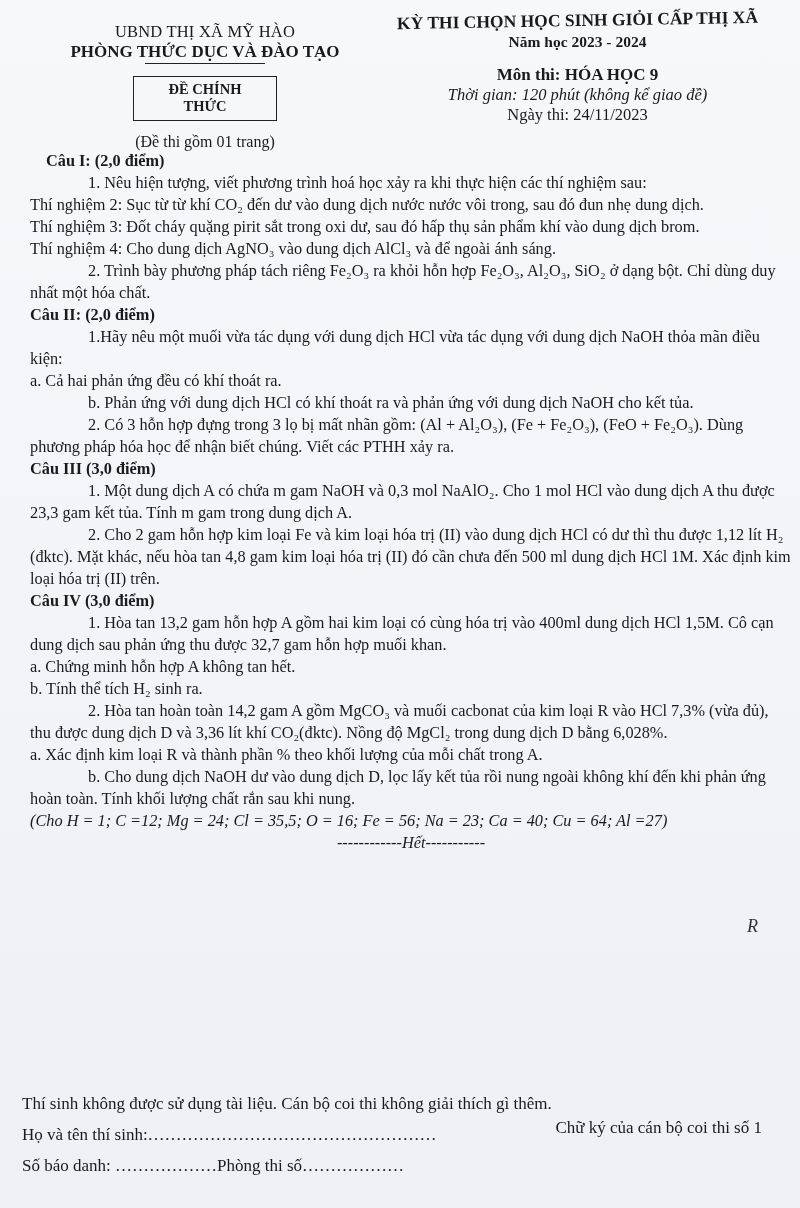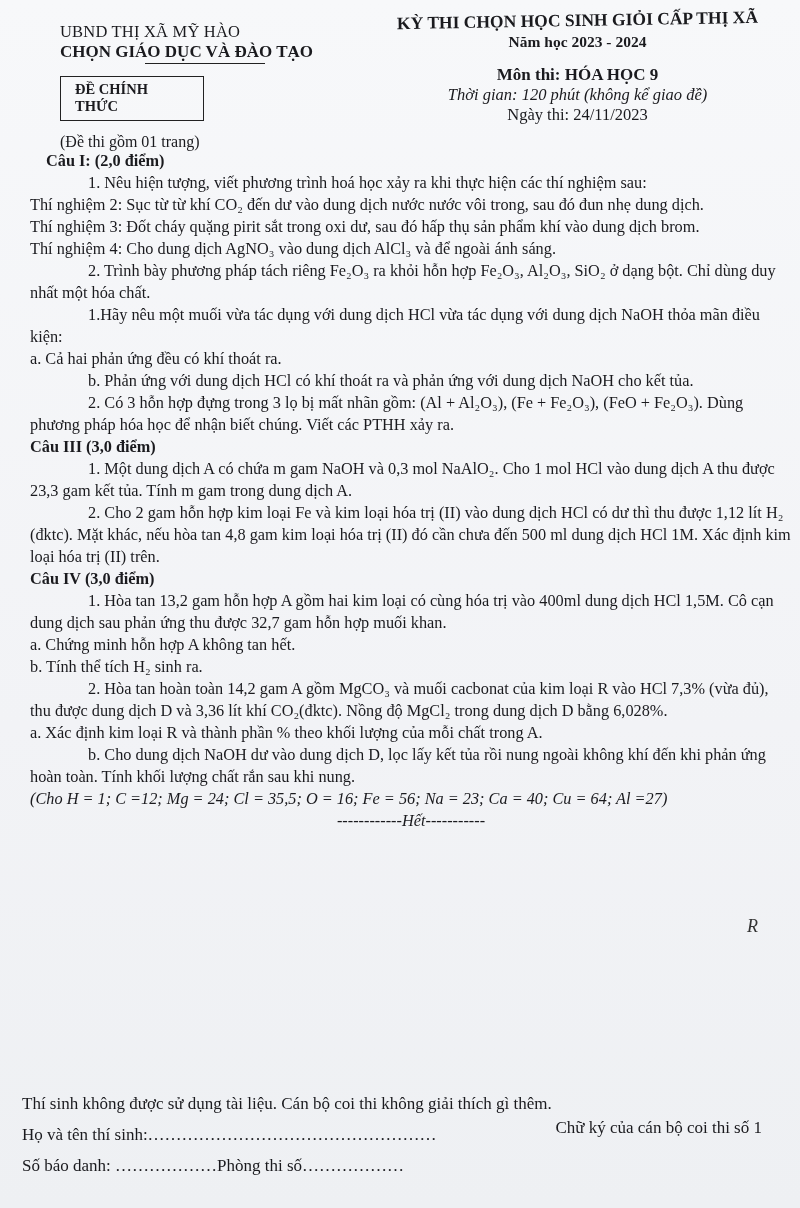--- a/index.html
+++ b/index.html
@@ -3,21 +3,21 @@
   <meta charset="utf-8">
   <style>
     html, body { margin: 0; padding: 0; }
     body {
       width: 800px; height: 1208px; overflow: hidden;
       background: #f4f5f8;
       font-family: "Liberation Serif", "DejaVu Serif", serif;
       color: #1a1a1e;
     }
     .page { position: relative; width: 800px; height: 1208px; background: linear-gradient(180deg,#f7f8fa 0%,#f2f3f6 60%,#eef0f3 100%); }
-    .hdr-left { position: absolute; left: 60px; top: 22px; width: 290px; }
+    .hdr-left { position: absolute; left: 60px; top: 22px; width: 290px; text-align: center; }
     .hdr-left .l1 { font-size: 16.5px; letter-spacing: 0.2px; }
     .hdr-left .l2 { font-size: 17px; font-weight: bold; margin-top: 0px; }
     .hdr-left .rule { width: 120px; height: 1px; background: #222; margin: 1px auto 0 auto; }
     .hdr-left .box { display: inline-block; border: 1.5px solid #222; padding: 4px 14px 5px; font-size: 14.5px; font-weight: bold; margin-top: 12px; width: 114px; }
     .hdr-left .pages { font-size: 16px; margin-top: 12px; }
     .hdr-right { position: absolute; left: 355px; top: 10px; width: 445px; text-align: center; }
     .hdr-right .t1 { font-size: 17.5px; font-weight: bold; transform: rotate(-1deg); white-space: nowrap; }
     .hdr-right .t2 { font-size: 15.5px; font-weight: bold; margin-top: 2px; }
     .hdr-right .t3 { font-size: 17px; font-weight: bold; margin-top: 14px; }
     .hdr-right .t4 { font-size: 16.5px; font-style: italic; }
@@ -33,21 +33,21 @@
     .sig { position: absolute; right: 38px; top: 1118px; font-size: 17px; }
     .mark { position: absolute; left: 747px; top: 916px; font-size: 18px; font-style: italic; color: #333; }
   </style>
 </head>
 <body>
 
 <div class="page">
 
   <div class="hdr-left">
     <div class="l1">UBND THỊ XÃ MỸ HÀO</div>
-    <div class="l2">CHỌN GIÁO DỤC VÀ ĐÀO TẠO</div>
+    <div class="l2">PHÒNG THỨC DỤC VÀ ĐÀO TẠO</div>
     <div class="rule"></div>
     <div class="box">ĐỀ CHÍNH THỨC</div>
     <div class="pages">(Đề thi gồm 01 trang)</div>
   </div>
 
   <div class="hdr-right">
     <div class="t1">KỲ THI CHỌN HỌC SINH GIỎI CẤP THỊ XÃ</div>
     <div class="t2">Năm học 2023 - 2024</div>
     <div class="t3">Môn thi: HÓA HỌC 9</div>
     <div class="t4">Thời gian: 120 phút (không kể giao đề)</div>
@@ -55,20 +55,21 @@
   </div>
 
   <div class="body">
     <p class="q">Câu I: (2,0 điểm)</p>
     <p class="ind">1. Nêu hiện tượng, viết phương trình hoá học xảy ra khi thực hiện các thí nghiệm sau:</p>
     <p>Thí nghiệm 2: Sục từ từ khí CO₂ đến dư vào dung dịch nước nước vôi trong, sau đó đun nhẹ dung dịch.</p>
     <p>Thí nghiệm 3: Đốt cháy quặng pirit sắt trong oxi dư, sau đó hấp thụ sản phẩm khí vào dung dịch brom.</p>
     <p>Thí nghiệm 4: Cho dung dịch AgNO₃ vào dung dịch AlCl₃ và để ngoài ánh sáng.</p>
     <p class="ind">2. Trình bày phương pháp tách riêng Fe₂O₃ ra khỏi hỗn hợp Fe₂O₃, Al₂O₃, SiO₂ ở dạng bột. Chỉ dùng duy nhất một hóa chất.</p>
 
+    <p class="q" style="margin-left:0">Câu II: (2,0 điểm)</p>
     <p class="ind">1.Hãy nêu một muối vừa tác dụng với dung dịch HCl vừa tác dụng với dung dịch NaOH thỏa mãn điều kiện:</p>
     <p class="sub">a. Cả hai phản ứng đều có khí thoát ra.</p>
     <p class="ind">b. Phản ứng với dung dịch HCl có khí thoát ra và phản ứng với dung dịch NaOH cho kết tủa.</p>
     <p class="ind">2. Có 3 hỗn hợp đựng trong 3 lọ bị mất nhãn gồm: (Al + Al₂O₃), (Fe + Fe₂O₃), (FeO + Fe₂O₃). Dùng phương pháp hóa học để nhận biết chúng. Viết các PTHH xảy ra.</p>
 
     <p class="q" style="margin-left:0">Câu III (3,0 điểm)</p>
     <p class="ind">1. Một dung dịch A có chứa m gam NaOH và 0,3 mol NaAlO₂. Cho 1 mol HCl vào dung dịch A thu được 23,3 gam kết tủa. Tính m gam trong dung dịch A.</p>
     <p class="ind">2. Cho 2 gam hỗn hợp kim loại Fe và kim loại hóa trị (II) vào dung dịch HCl có dư thì thu được 1,12 lít H₂ (đktc). Mặt khác, nếu hòa tan 4,8 gam kim loại hóa trị (II) đó cần chưa đến 500 ml dung dịch HCl 1M. Xác định kim loại hóa trị (II) trên.</p>
 
     <p class="q" style="margin-left:0">Câu IV (3,0 điểm)</p>

